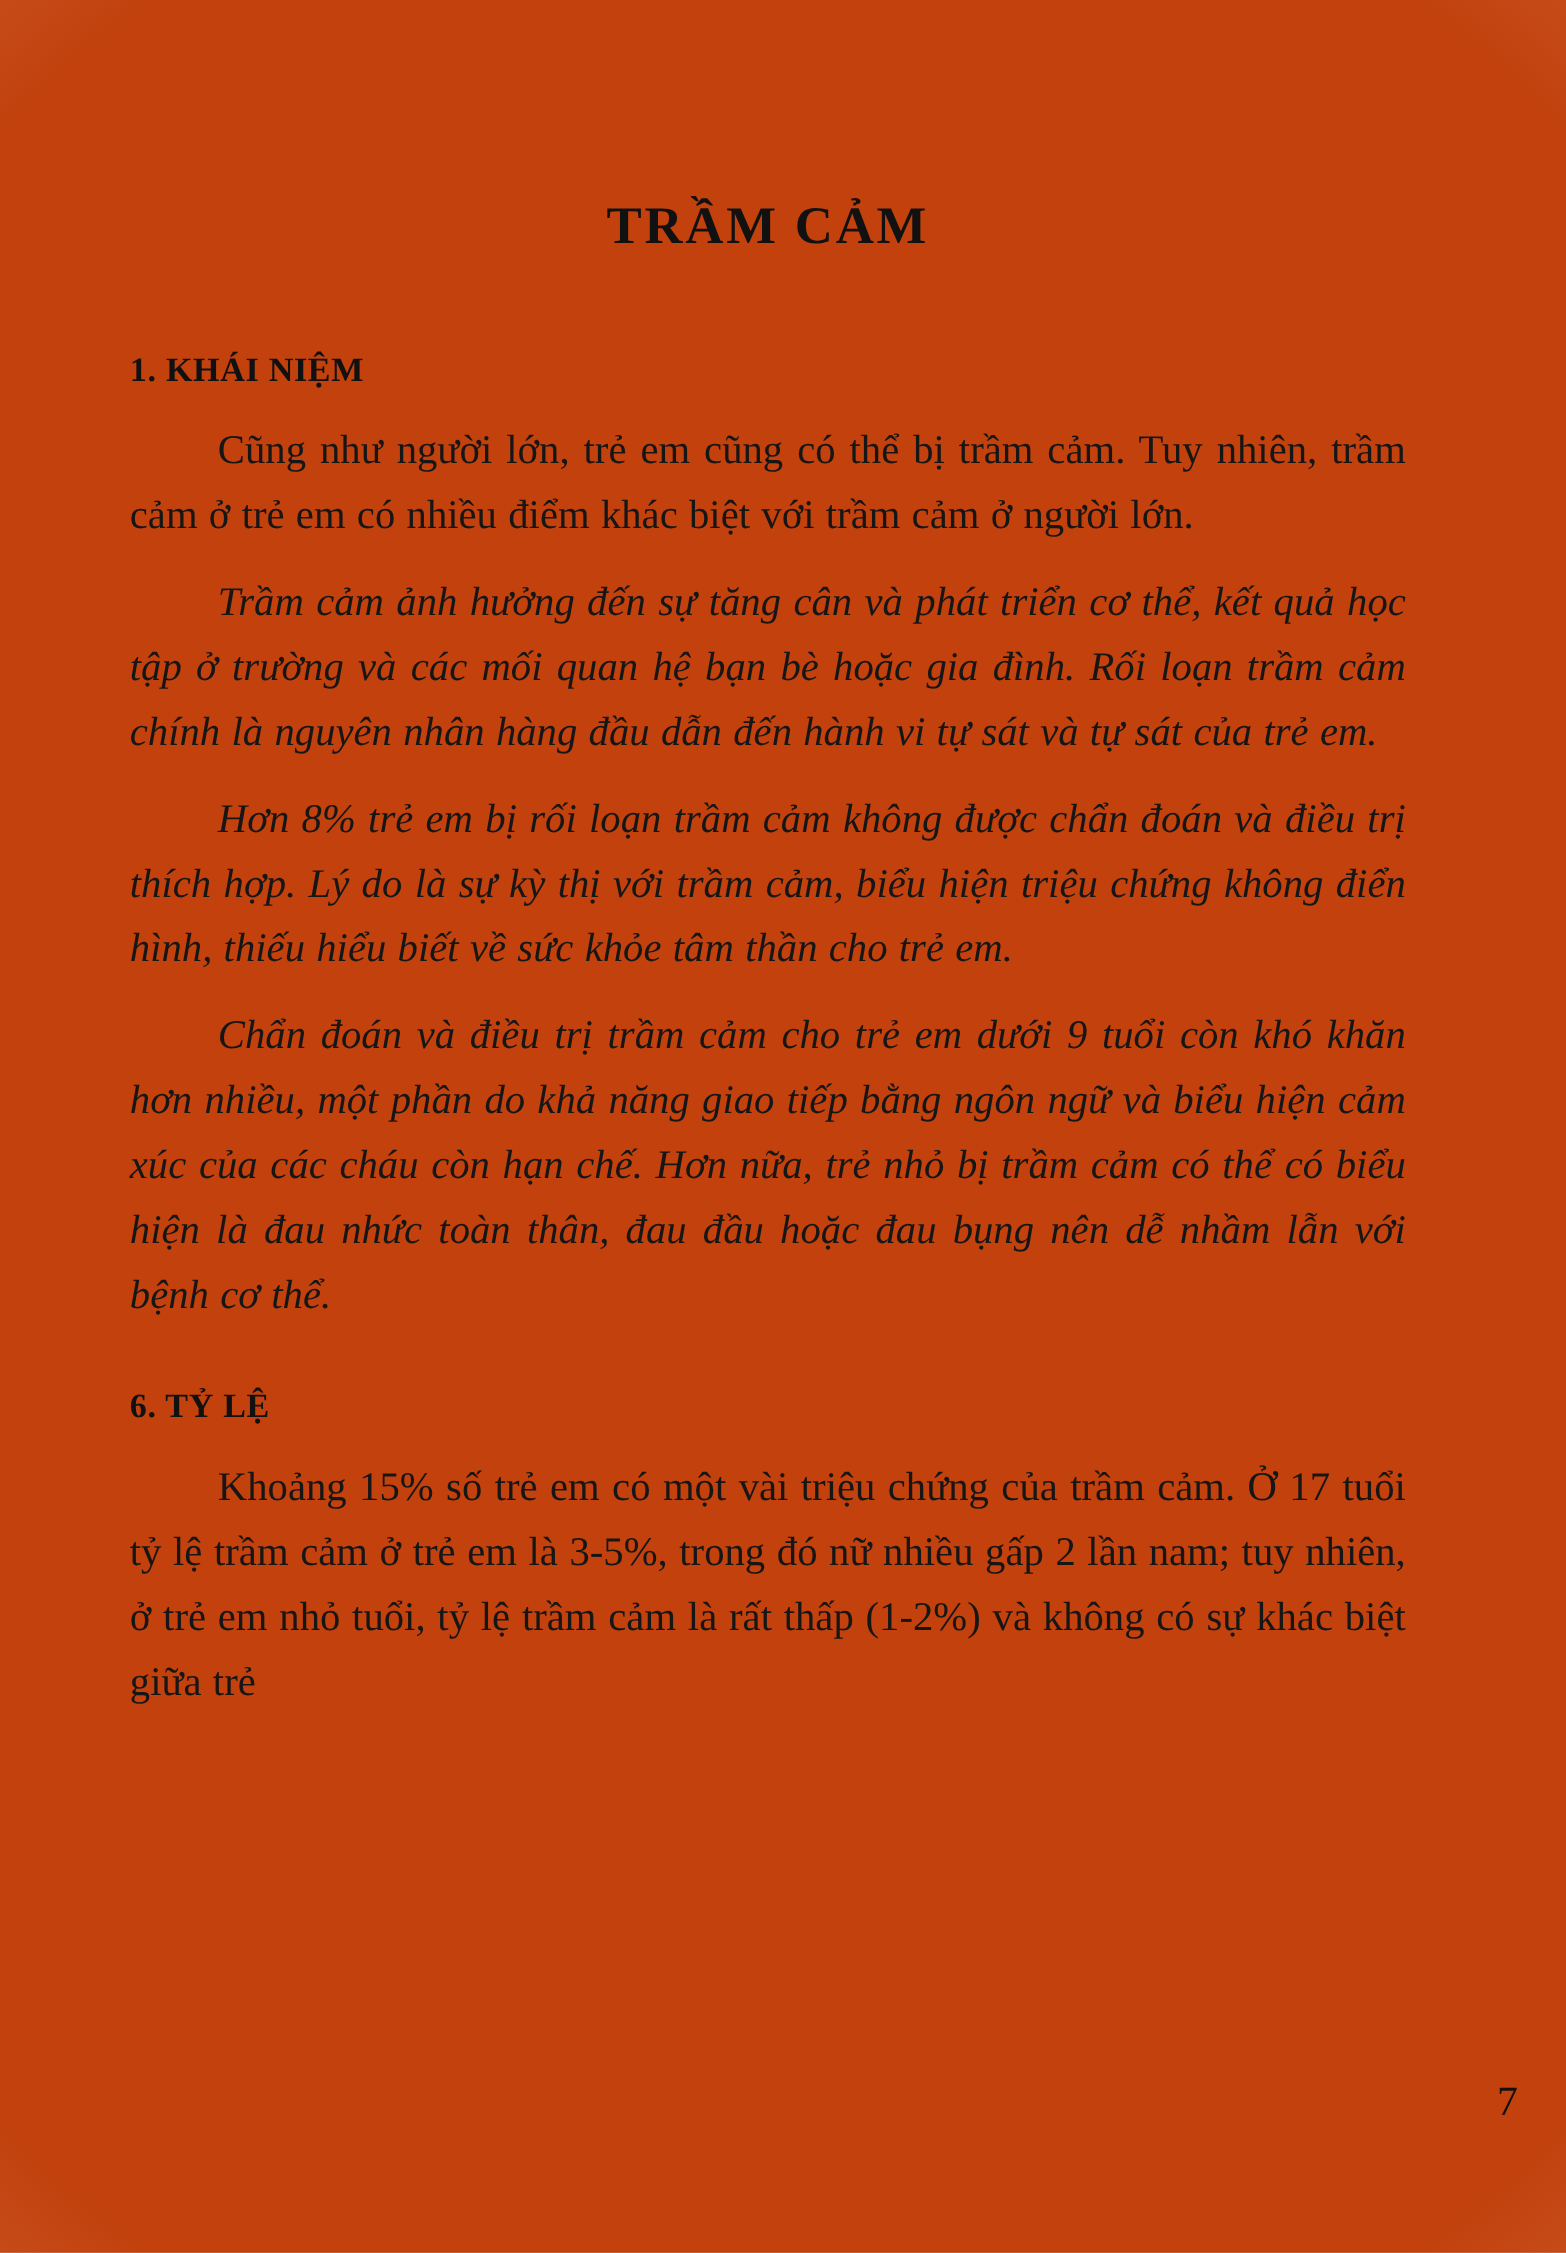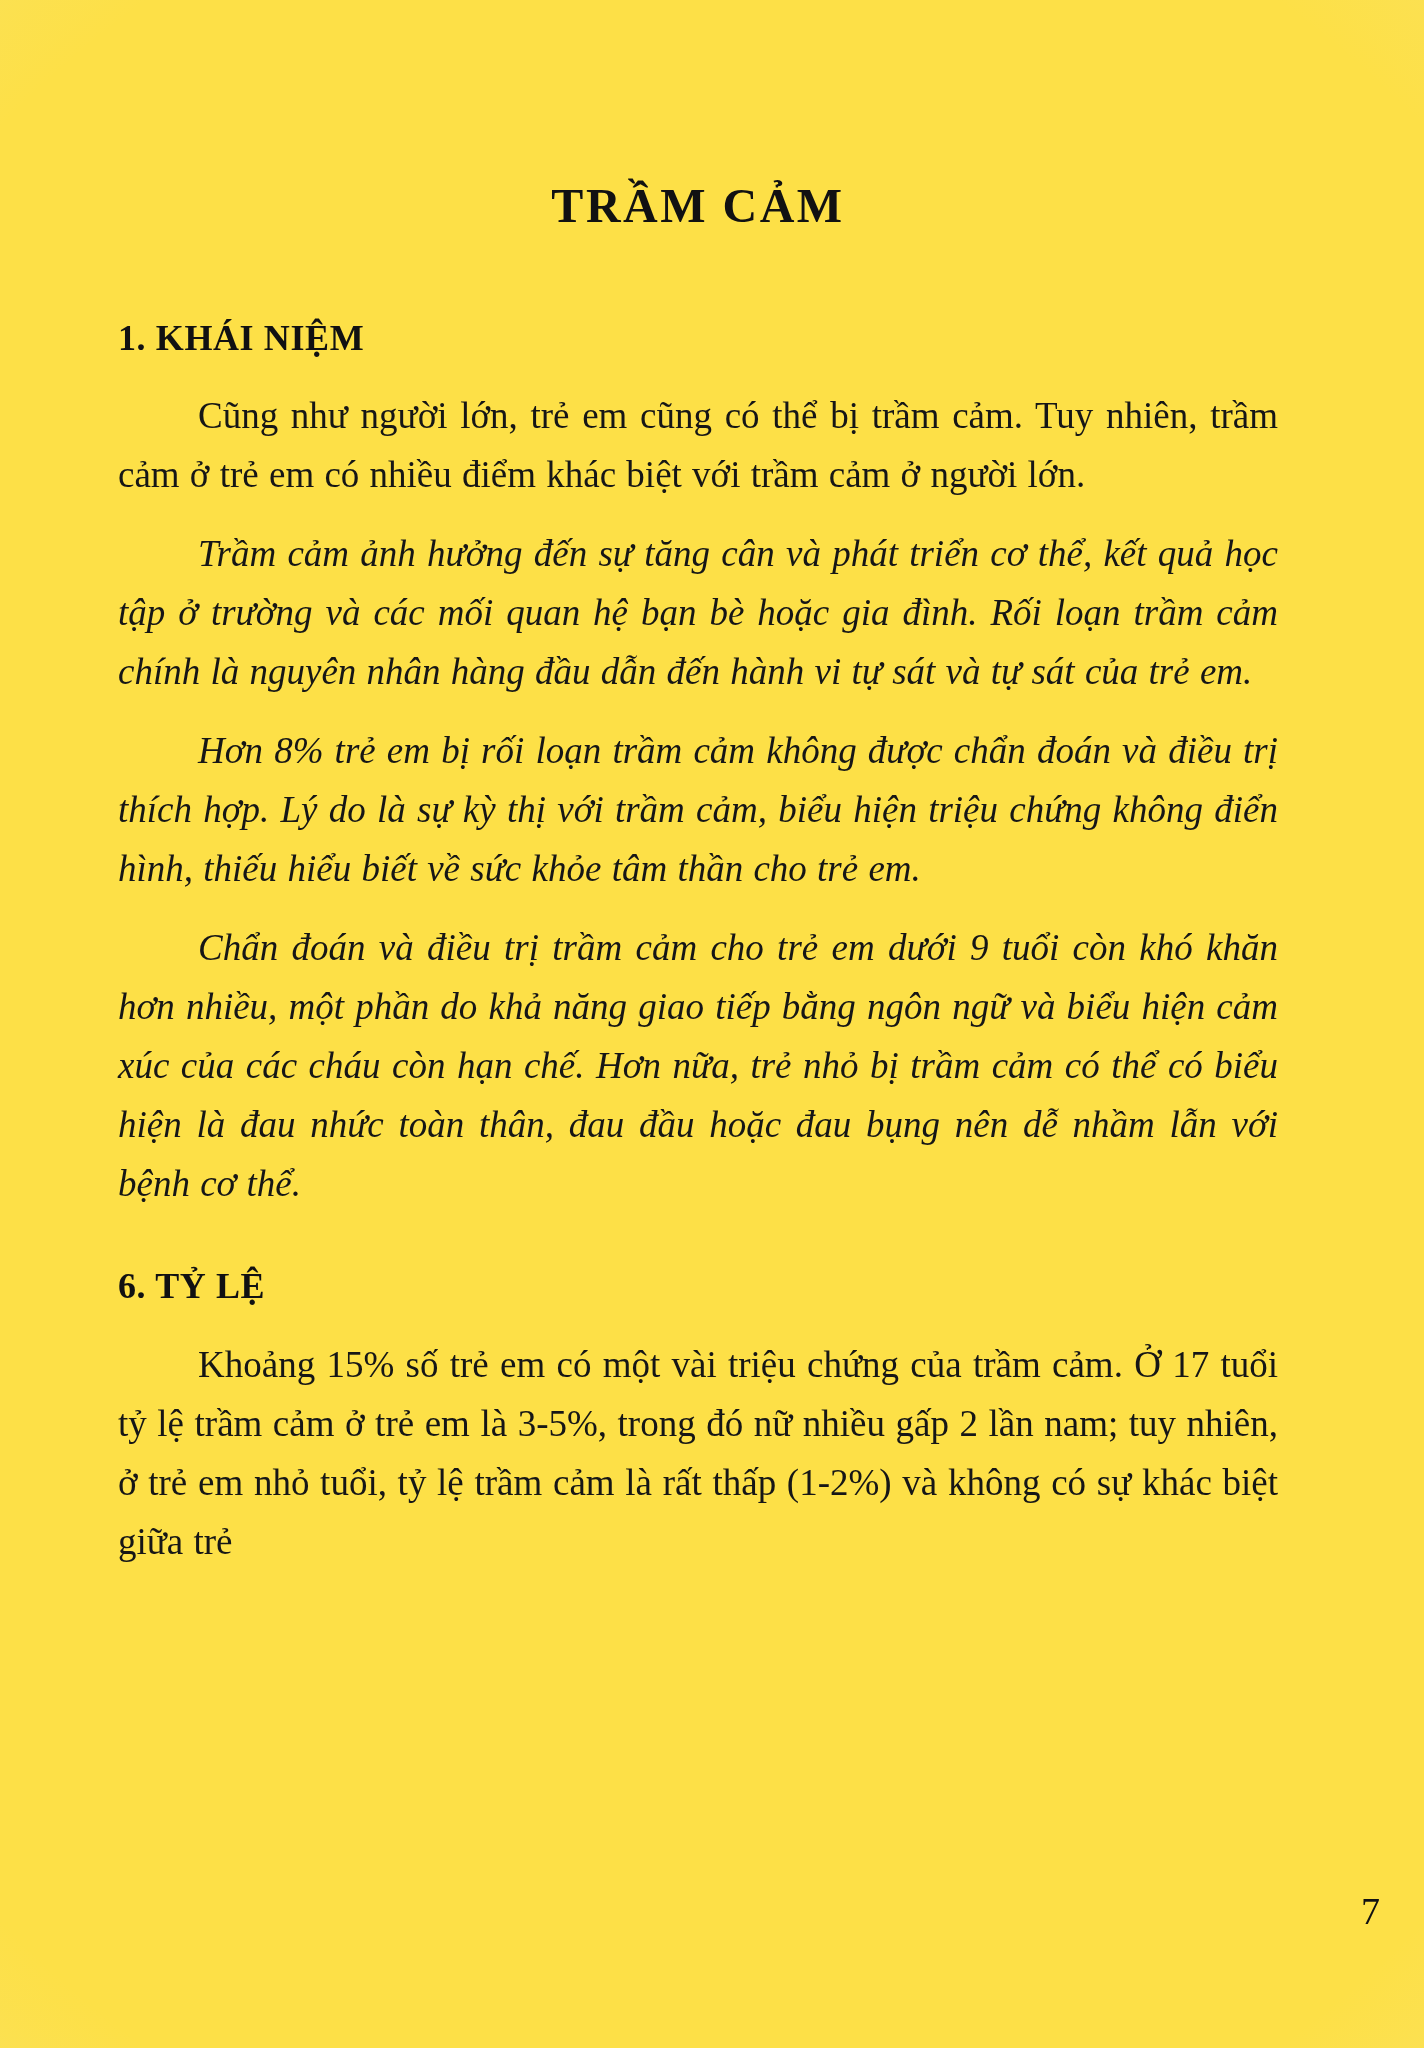--- a/index.html
+++ b/index.html
@@ -13,21 +13,21 @@
     background: #ffffff;
     font-family: "Liberation Serif", "DejaVu Serif", serif;
     color: #000000;
     overflow: hidden;
   }
 
   .page {
     position: relative;
     width: 1424px;
     height: 2048px;
-    background: #fde047;
+    background: #c2410c;
     box-sizing: border-box;
   }
 
   
   .page::before {
     content: "";
     position: absolute;
     inset: 0;
     pointer-events: none;
     background:
@@ -48,21 +48,21 @@
     font-size: 48px;
     letter-spacing: 2.5px;
     margin: 0;
     padding-top: 178px;
     line-height: 1.15;
     color: #111112;
   }
 
   .section-heading {
     font-weight: bold;
-    font-size: 36px;
+    font-size: 31px;
     letter-spacing: 0.6px;
     margin: 0;
     color: #111112;
     line-height: 1.2;
   }
 
   #heading-khai-niem { padding-top: 84px; }
   #heading-ty-le     { padding-top: 52px; }
 
   .para {

